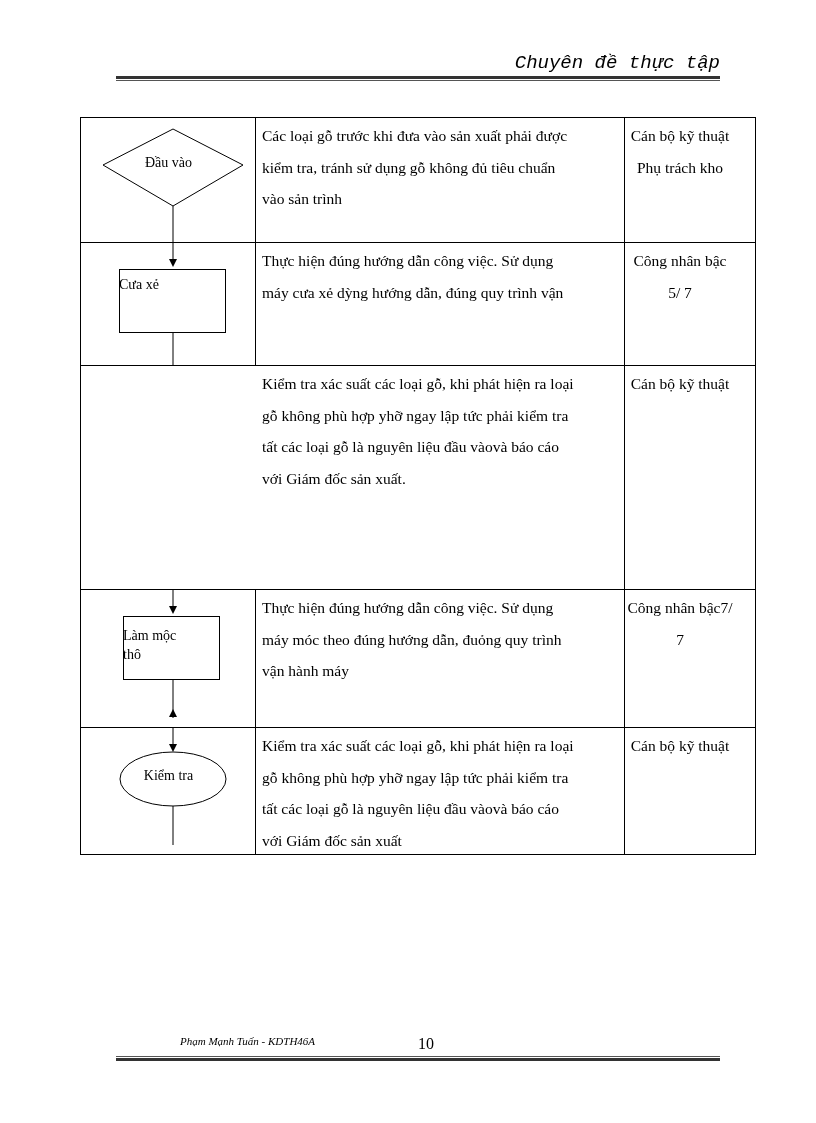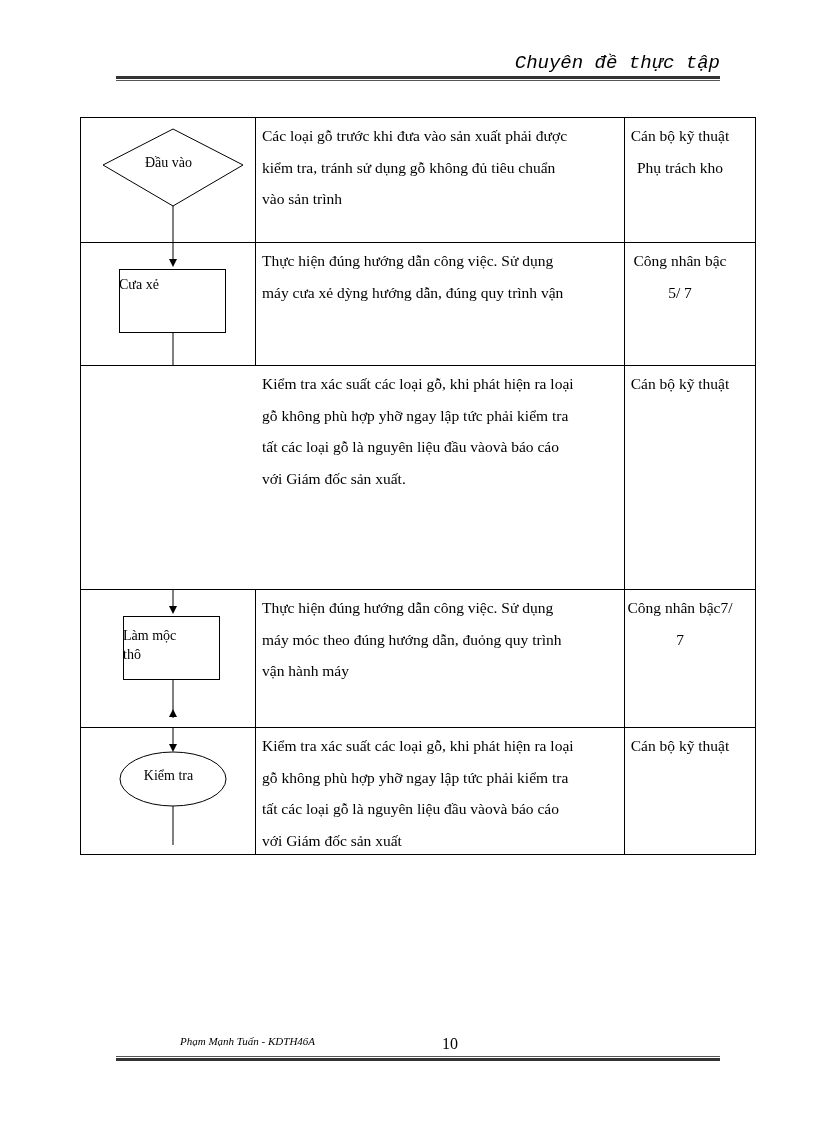--- a/index.html
+++ b/index.html
@@ -19,21 +19,21 @@
         padding: 2px 0 0 6px; font-family: "Liberation Serif", serif; font-size: 15.5px;
         line-height: 31.5px; }
   .c3 { left: 524px; right: 0; text-align: center; padding-top: 2px;
         font-family: "Liberation Serif", serif; font-size: 15.5px; line-height: 31.5px; }
   .c3 div { white-space: nowrap; }
   svg.flow { position: absolute; left: 0; top: 0; }
   .shape-label { font-family: "Liberation Serif", serif; font-weight: normal; font-size: 14px; }
   .footer-author { position: absolute; top: 1035px; left: 146px;
                    font-family: "Liberation Serif", serif; font-style: italic; font-size: 11px; margin-left: 34px; }
   .footer-page { position: absolute; top: 1035px; left: 418px;
-                 font-family: "Liberation Serif", serif; font-size: 16px; margin-left: 24px; }
+                 font-family: "Liberation Serif", serif; font-size: 16px; }
 </style>
 </head>
 <body>
 
 <div class="header-title">Chuyên đề thực tập</div>
 <div class="rule-thick" style="top:76px"></div>
 <div class="rule-thin" style="top:80px"></div>
 
 <div class="table">
 

